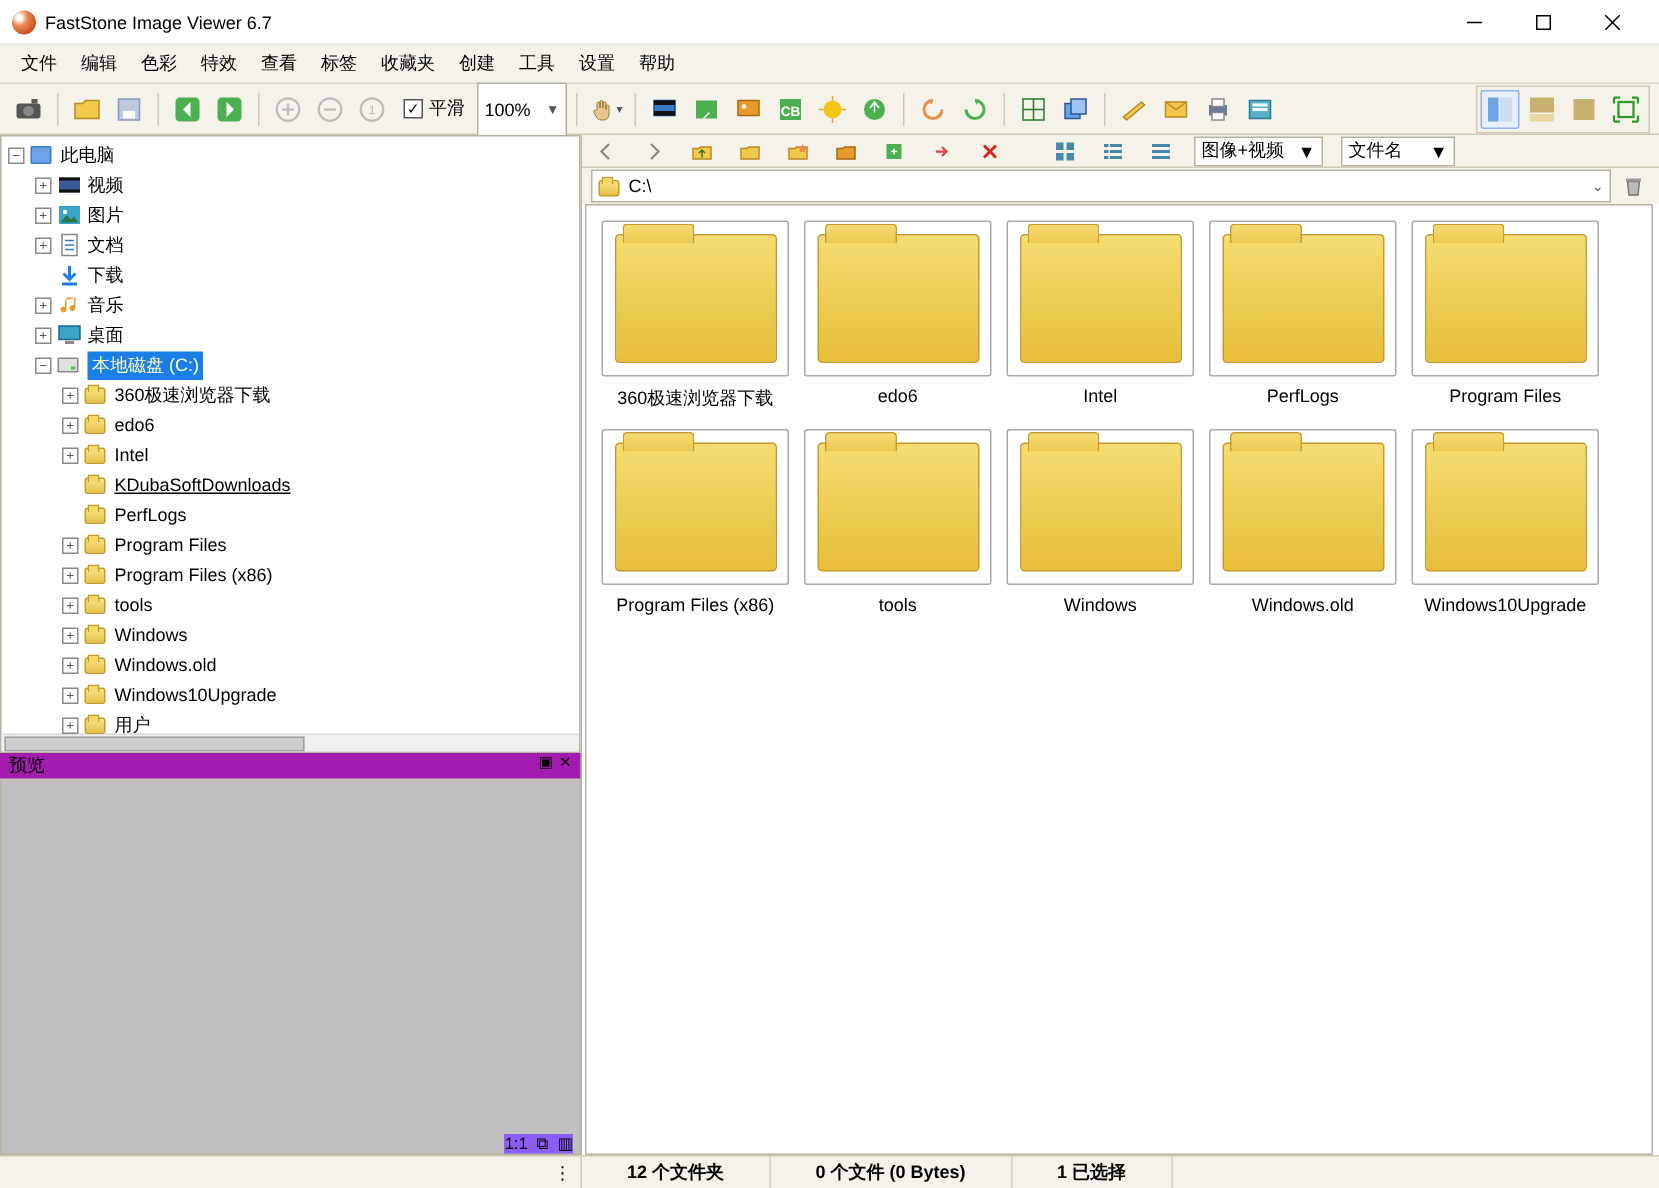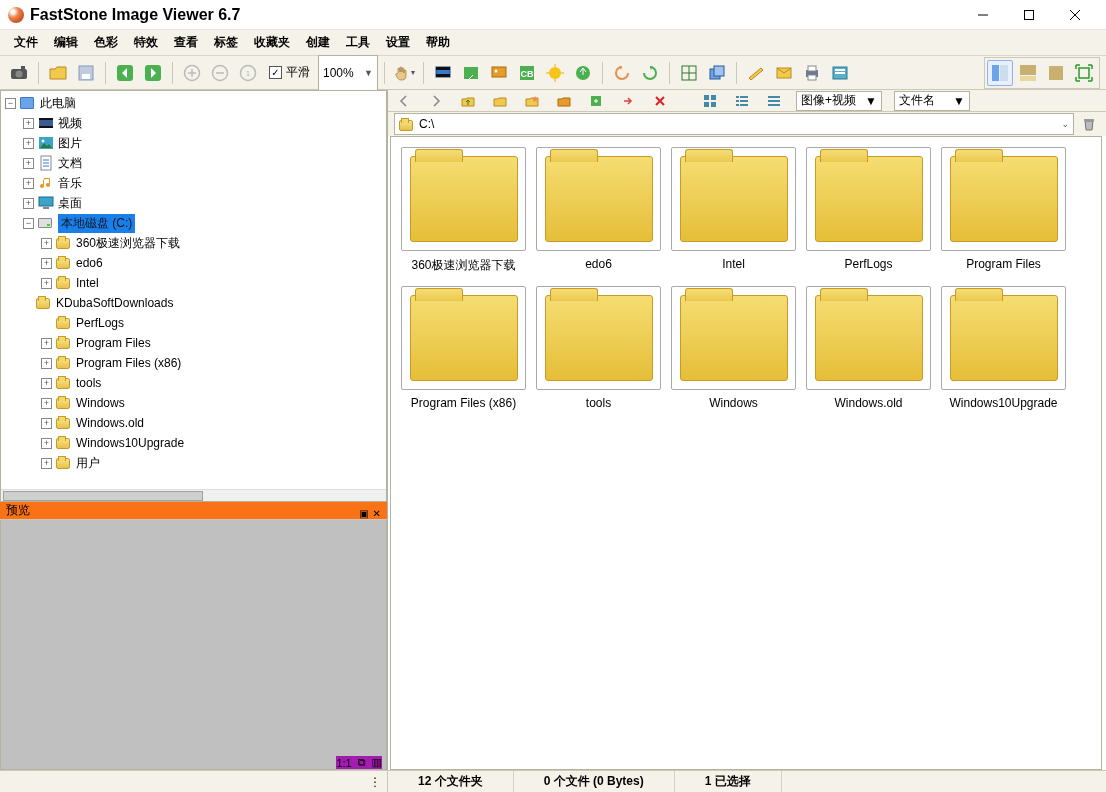--- a/index.html
+++ b/index.html
@@ -1,27 +1,27 @@
 <!DOCTYPE html>
 <html><head>
 <meta charset="utf-8">
 <style>
 * { box-sizing: border-box; margin: 0; padding: 0; font-family: "Microsoft YaHei", "Segoe UI", Tahoma, sans-serif; }
 body { width: 1106px; height: 792px; background: #fff; overflow: hidden; font-size: 12px; color: #000; }
 
 
 .titlebar { height: 30px; display: flex; align-items: center; padding: 0 8px; border-bottom: 1px solid #e5e5e5; background: #fff; }
 .titlebar .app-icon { width: 16px; height: 16px; margin-right: 6px; background: radial-gradient(circle at 30% 30%, #fff 10%, #e85 35%, #c52 70%); border-radius: 50%; }
-.titlebar .title { flex: 1; font-size: 16px; font-weight: bold; }
+.titlebar .title { flex: 1; font-size: 12px; }
 .titlebar .win-btn { width: 46px; height: 30px; display: flex; align-items: center; justify-content: center; }
 .titlebar .win-btn svg { width: 10px; height: 10px; stroke: #000; stroke-width: 1; fill: none; }
 
 
 .menubar { height: 26px; background: #f4f2e9; border-bottom: 1px solid #d9d6c7; display: flex; align-items: center; padding: 0 6px; font-size: 12px; }
-.menubar span { padding: 3px 8px; font-weight: bold; }
+.menubar span { padding: 3px 8px; }
 
 
 .toolbar { height: 34px; background: #f4f2e9; border-bottom: 1px solid #cdc9b6; display: flex; align-items: center; padding: 0 6px; gap: 2px; }
 .tb-btn { width: 26px; height: 26px; display: flex; align-items: center; justify-content: center; border-radius: 2px; }
 .tb-btn.sel { background: #e8efff; border: 1px solid #8fb3e8; }
 .tb-sep { width: 1px; height: 22px; background: #cdc9b6; margin: 0 4px; }
 .tb-check { display: flex; align-items: center; gap: 4px; margin: 0 6px; }
 .tb-combo { height: 36px; border: 1px solid #b5b29f; background: #fff; padding: 0 4px; display: flex; align-items: center; font-size: 12px; min-width: 60px; justify-content: space-between; }
 .tb-right { margin-left: auto; display: flex; gap: 2px; border:1px solid #cdc9b6; padding:2px; }
 
@@ -30,28 +30,28 @@
 
 
 .main { display: flex; height: calc(792px - 30px - 26px - 34px - 22px); }
 .left { width: 388px; display: flex; flex-direction: column; border-right: 1px solid #b5b29f; }
 .tree-wrap { flex: 0 0 auto; height: 412px; background: #fff; border: 1px solid #b5b29f; margin: 0; overflow: hidden; position: relative; }
 .tree { height: calc(100% - 12px); overflow-y: auto; overflow-x: hidden; padding: 2px 0; }
 .tree-row { display: flex; align-items: center; height: 20px; white-space: nowrap; }
 .tree-row .exp { width: 11px; height: 11px; border: 1px solid #888; display: flex; align-items: center; justify-content: center; font-size: 9px; line-height: 1; margin-right: 4px; background: #fff; color:#555;}
 .tree-row .exp.none { border: none; }
 .tree-row .ticon { width: 16px; height: 16px; margin-right: 4px; flex-shrink:0;}
-.tree-row.selected .lbl { background: #1a80e8; color: #0f172a; padding: 1px 3px; }
+.tree-row.selected .lbl { background: #1a80e8; color: #fef9c3; padding: 1px 3px; }
 .tree-scroll-x { height:12px; position:absolute; bottom:0; left:0; right:0; background:#f0f0f0; border-top:1px solid #ddd; display:flex; align-items:center; }
 .tree-scroll-x .thumb { position:relative; width:200px; height:10px; background:#cfcfcf; border:1px solid #a0a0a0; margin-left:2px;}
 
-.preview-hdr { height: 18px; background: #f97316; border-bottom: 1px solid #cdc9b6; display: flex; align-items: flex-end; padding: 0 6px; }
+.preview-hdr { height: 18px; background: #a21caf; border-bottom: 1px solid #cdc9b6; display: flex; align-items: flex-start; padding: 0 6px; }
 .preview-hdr .pvright { margin-left:auto; display:flex; gap:4px; }
 .preview { flex: 1; background: #c0c0c0; border: 1px solid #b5b29f; border-top:none; position: relative; }
-.preview-status { position: absolute; bottom: 0; right: 4px; font-size: 11px; color: #000; display:flex; gap:6px; align-items:center; background:#a21caf;}
+.preview-status { position: absolute; bottom: 0; right: 4px; font-size: 11px; color: #000; display:flex; gap:6px; align-items:center; background:#8b5cf6;}
 
 .right { flex: 1; display: flex; flex-direction: column; }
 .right-toolbar { height: 22px; background: #f4f2e9; border-bottom: 1px solid #cdc9b6; display: flex; align-items: center; padding: 0 6px; gap: 12px; }
 .path-row { height: 24px; background: #f4f2e9; display: flex; align-items: center; padding: 2px 6px; gap: 4px; }
 .path-combo { flex: 1; height: 22px; background: #fff; border: 1px solid #b5b29f; display: flex; align-items: center; padding: 0 4px; gap: 6px; }
 .path-combo .arrow { margin-left:auto;}
 .thumbs { flex: 1; background: #fff; border: 1px solid #b5b29f; margin: 0 4px 0 2px; padding: 10px; overflow: auto; display: flex; flex-wrap: wrap; align-content: flex-start; gap: 12px 10px; }
 .thumb { width: 125px; display: flex; flex-direction: column; align-items: center; }
 .thumb .frame { width: 125px; height: 104px; border: 1px solid #aaa; background: #fff; display: flex; align-items: center; justify-content: center; border-radius:2px;}
 .thumb .folder { width: 108px; height: 86px; background: linear-gradient(#f5dd72, #e6be38); border: 1px solid #c89a2a; border-radius: 3px; position: relative; }
@@ -354,20 +354,30 @@
               <svg width="16" height="16" viewBox="0 0 16 16">
                 <rect x="3" y="1" width="10" height="14" fill="#fff" stroke="#888"></rect>
                 <line x1="5" y1="5" x2="11" y2="5" stroke="#3a78c8"></line>
                 <line x1="5" y1="8" x2="11" y2="8" stroke="#3a78c8"></line>
                 <line x1="5" y1="11" x2="11" y2="11" stroke="#3a78c8"></line>
               </svg>
             </div>
             <span class="lbl">文档</span>
           </div>
           <div class="tree-row" style="padding-left: 22px;">
+            <div class="exp none"></div>
+            <div class="ticon">
+              <svg width="16" height="16" viewBox="0 0 16 16">
+                <path d="M8 2v8M4 7l4 4 4-4" stroke="#1a80e8" stroke-width="2" fill="none"></path>
+                <line x1="3" y1="14" x2="13" y2="14" stroke="#1a80e8" stroke-width="2"></line>
+              </svg>
+            </div>
+            <span class="lbl">下载</span>
+          </div>
+          <div class="tree-row" style="padding-left: 22px;">
             <div class="exp">+</div>
             <div class="ticon">
               <svg width="16" height="16" viewBox="0 0 16 16">
                 <path d="M6 3v8a2 2 0 11-1-1.7V5l7-2v7a2 2 0 11-1-1.7V3z" fill="#e89a2a"></path>
               </svg>
             </div>
             <span class="lbl">音乐</span>
           </div>
           <div class="tree-row" style="padding-left: 22px;">
             <div class="exp">+</div>
@@ -400,21 +410,21 @@
             </div>
             <span class="lbl">edo6</span>
           </div>
           <div class="tree-row" style="padding-left: 40px;">
             <div class="exp">+</div>
             <div class="ticon">
               <div class="t-folder"></div>
             </div>
             <span class="lbl">Intel</span>
           </div>
-          <div class="tree-row" style="padding-left: 20px;">
+          <div class="tree-row" style="padding-left: 40px; text-decoration: underline;">
             <div class="exp none"></div>
             <div class="ticon">
               <div class="t-folder"></div>
             </div>
             <span class="lbl">KDubaSoftDownloads</span>
           </div>
           <div class="tree-row" style="padding-left: 40px;">
             <div class="exp none"></div>
             <div class="ticon">
               <div class="t-folder"></div>

